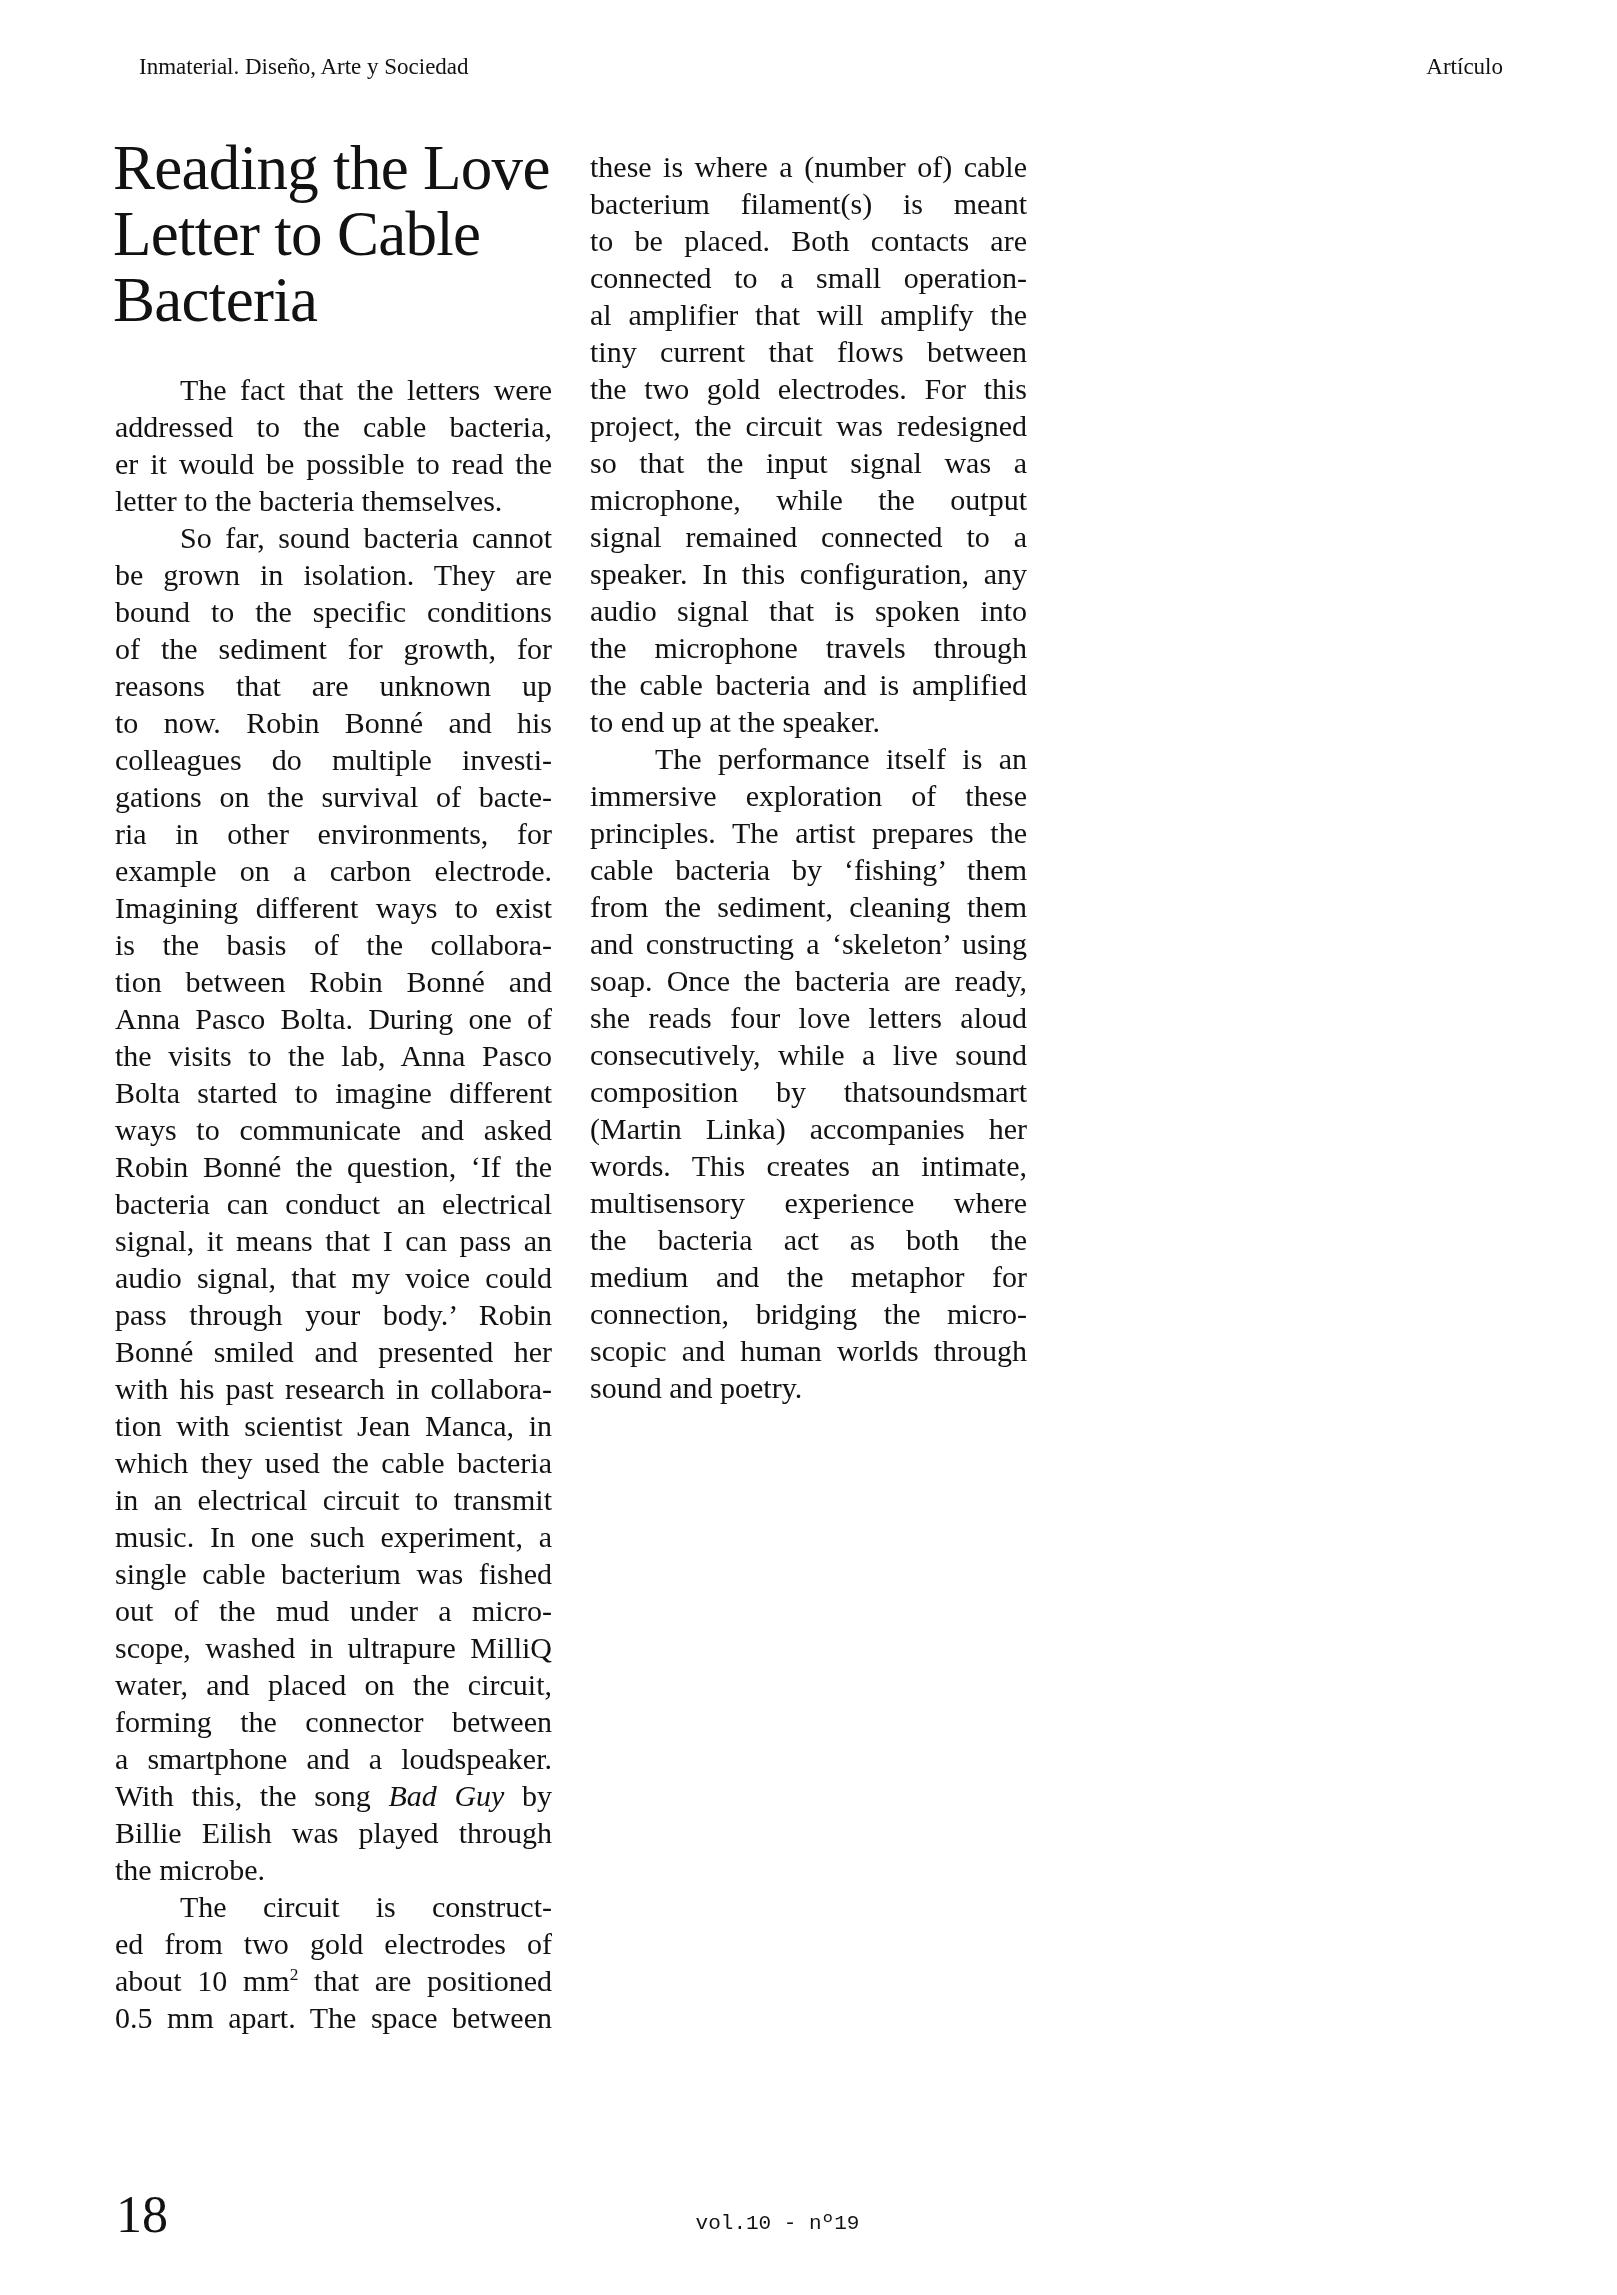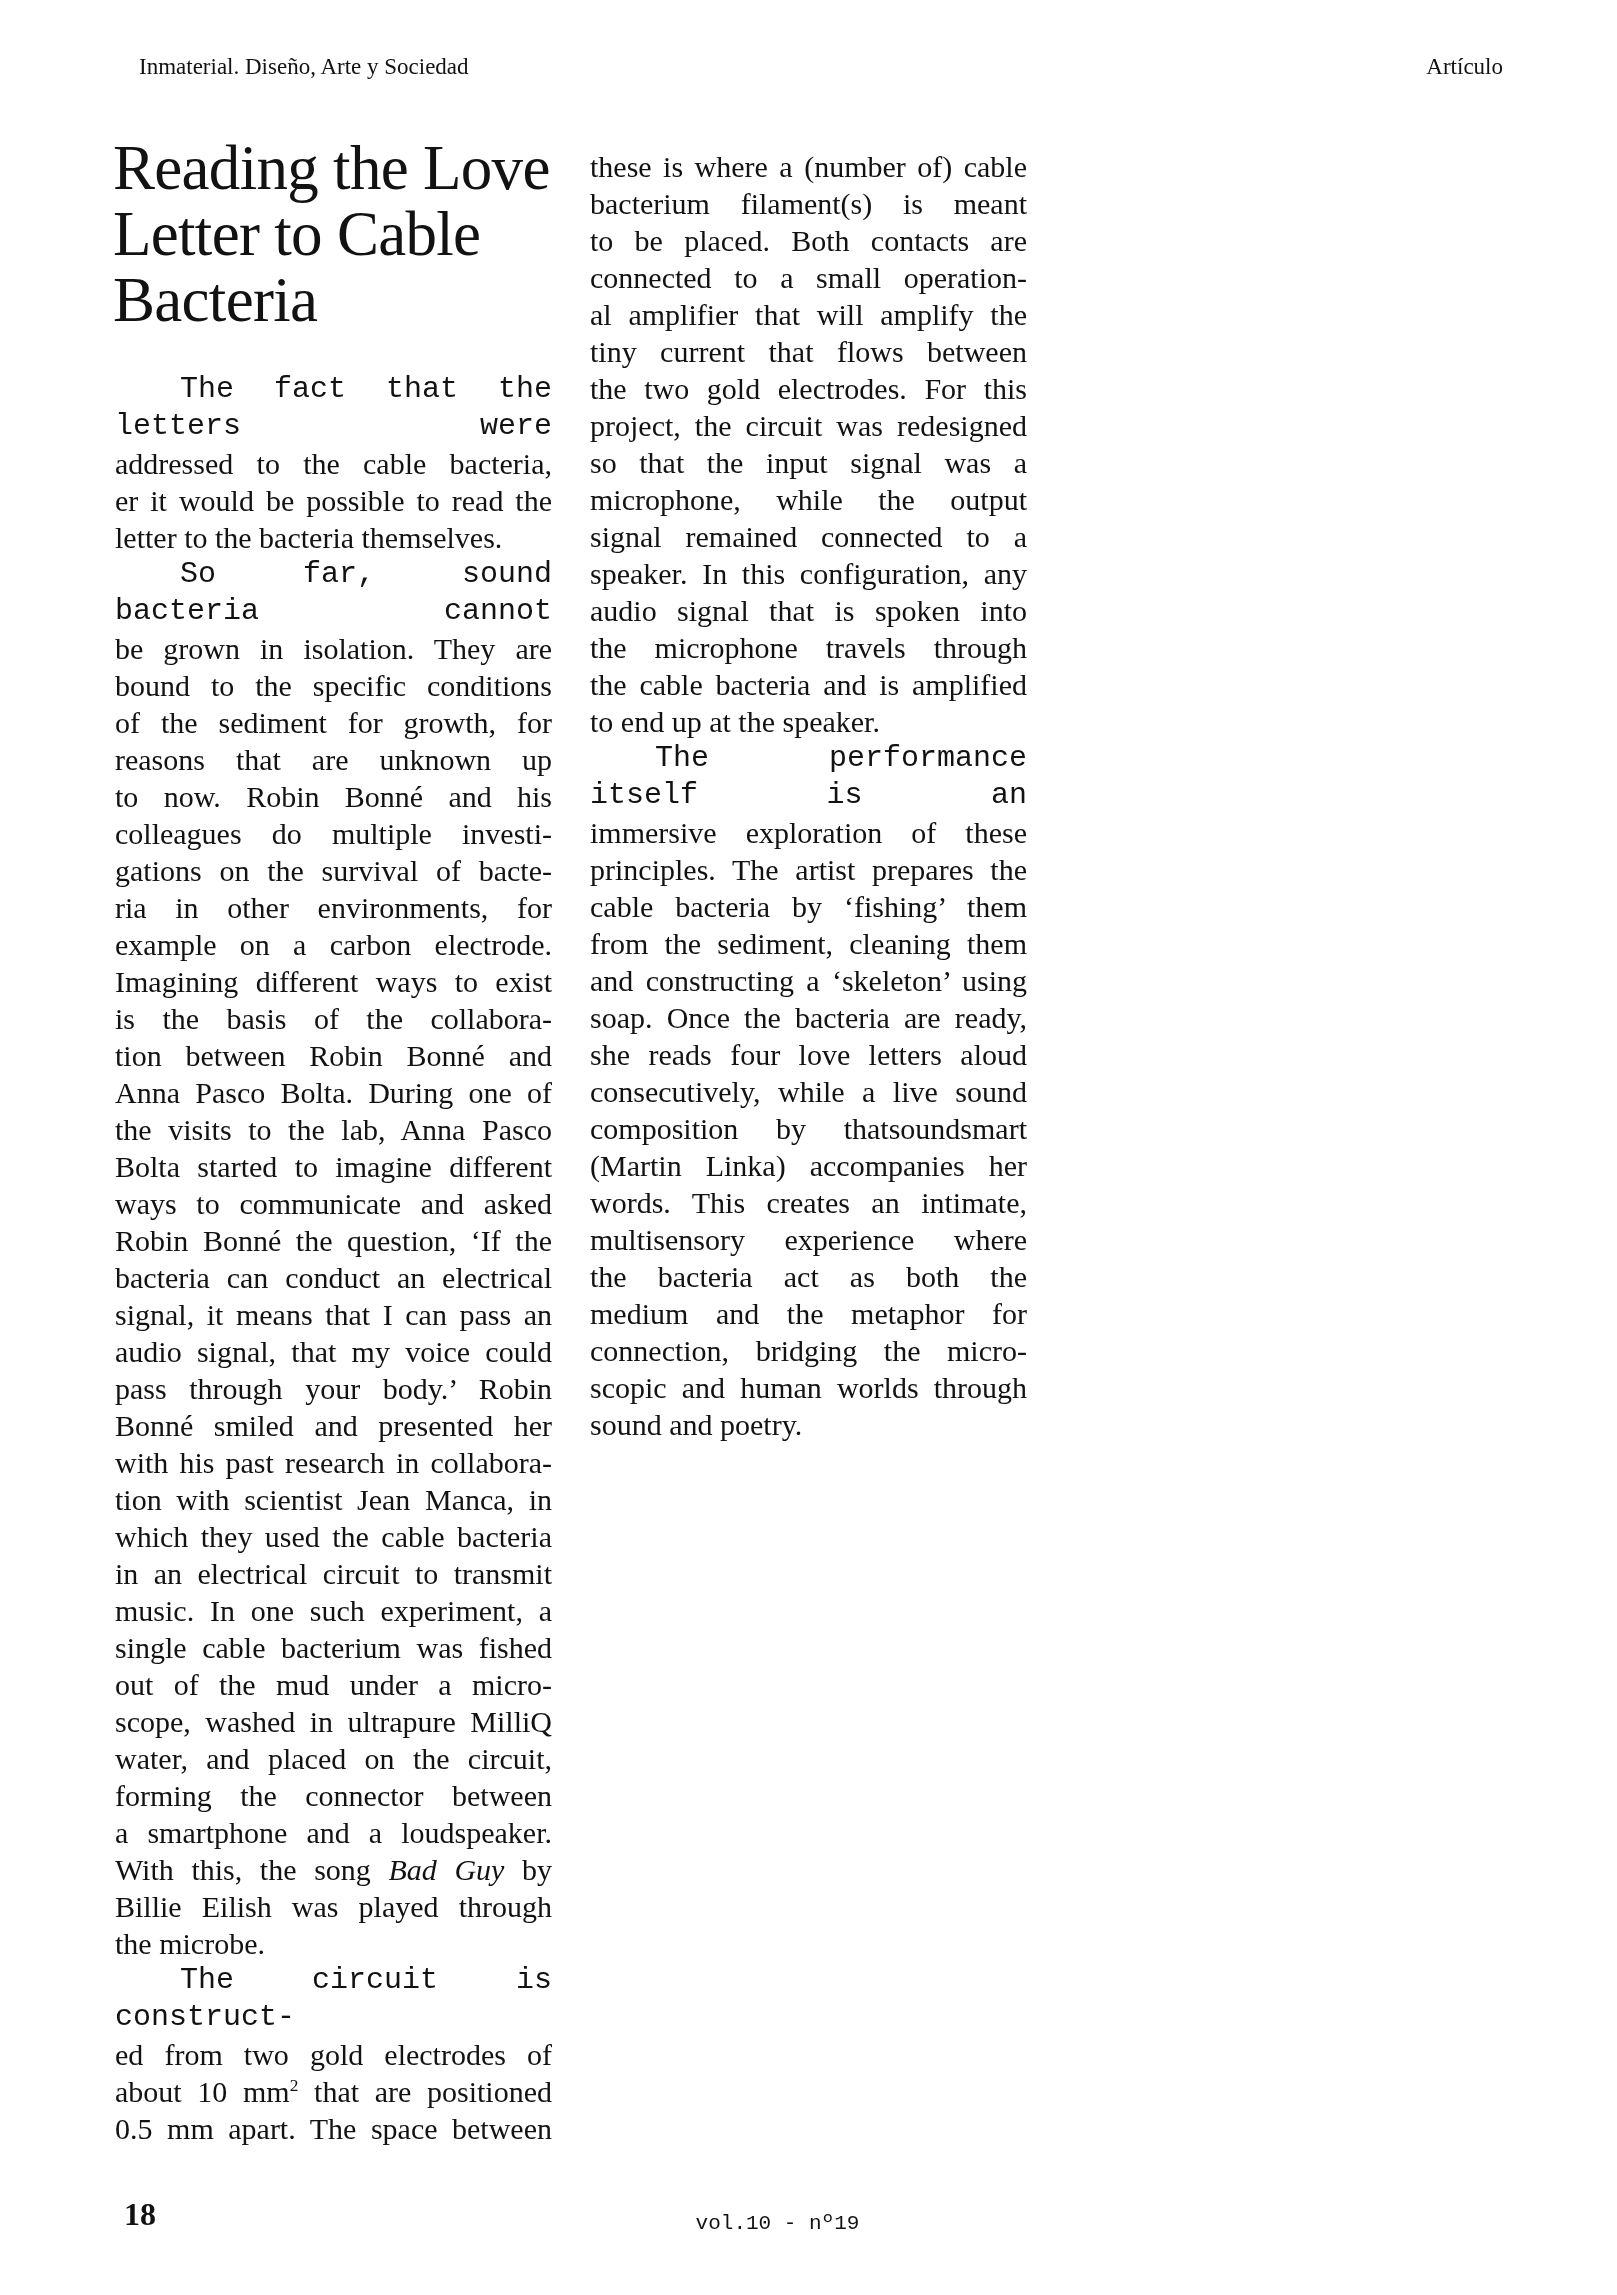--- a/index.html
+++ b/index.html
@@ -22,27 +22,27 @@
 
   .textcol {
     position:absolute; width:437px;
     font-size:30px; line-height:37px;
   }
   #col-left  { left:115px; top:371px;  height:1725px; }
   #col-right { left:590px; top:148px;  height:1300px; }
 
   .line { text-align:justify; text-align-last:justify; white-space:normal; }
   .line.plast { text-align-last:left; }
-  .line.indent { text-indent:65px;font-family:Liberation Mono, monospace; }
+  .line.indent { text-indent:65px; }
   .line sup { font-size:0.58em; line-height:0; vertical-align:super; }
   .line i { font-style:italic;margin-top:44px; }
 
   #footer-pagenum {
-    position:absolute; left:124px; top:2191px;
-    font-size:32px; line-height:47px;font-weight:bold;
+    position:absolute; left:116px; top:2191px;
+    font-size:52px; line-height:47px;
   }
   #footer-vol {
     position:absolute; left:0; top:2212px; width:1555px;
     text-align:center; font-size:21px; line-height:24px;font-family:Liberation Mono, monospace;
   }
 </style>
 </head>
 <body>
 
 <div id="header-left" class="running-head">Inmaterial. Diseño, Arte y Sociedad</div>

